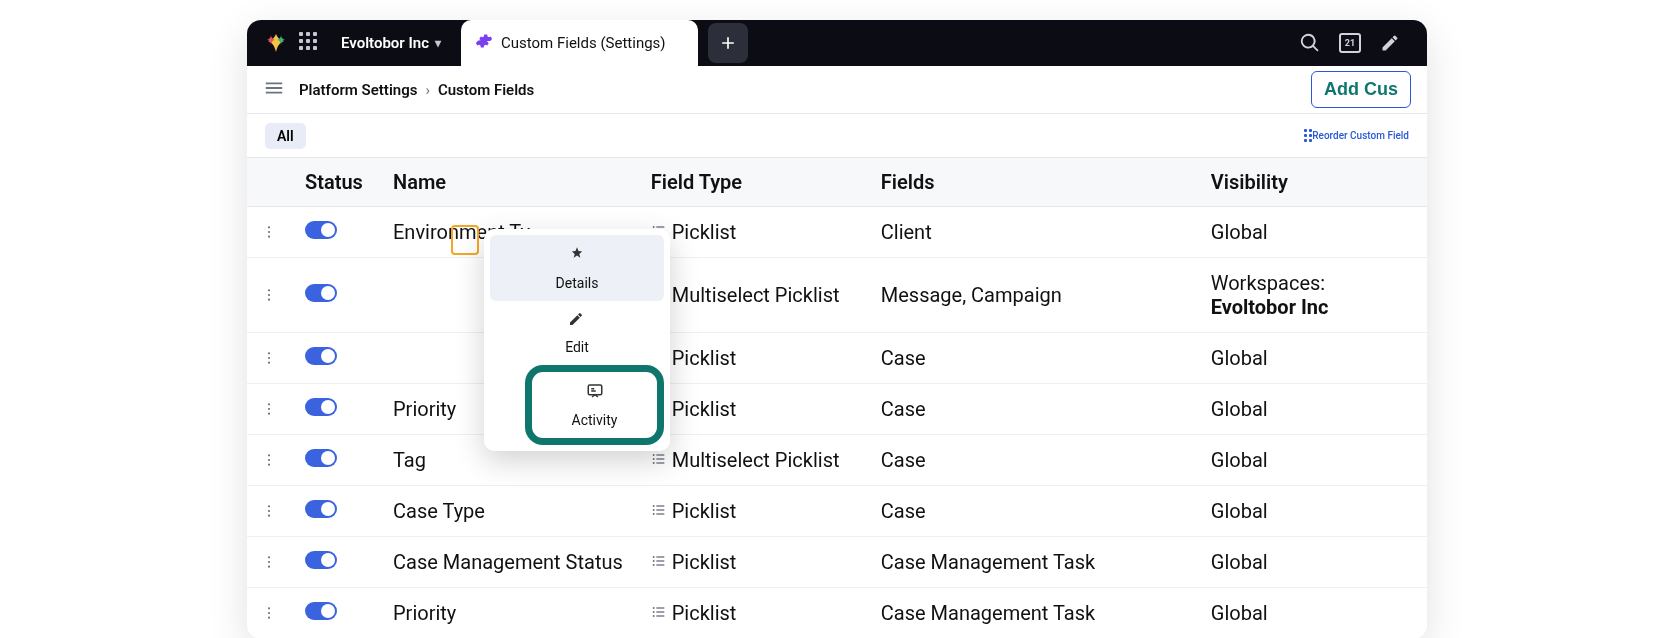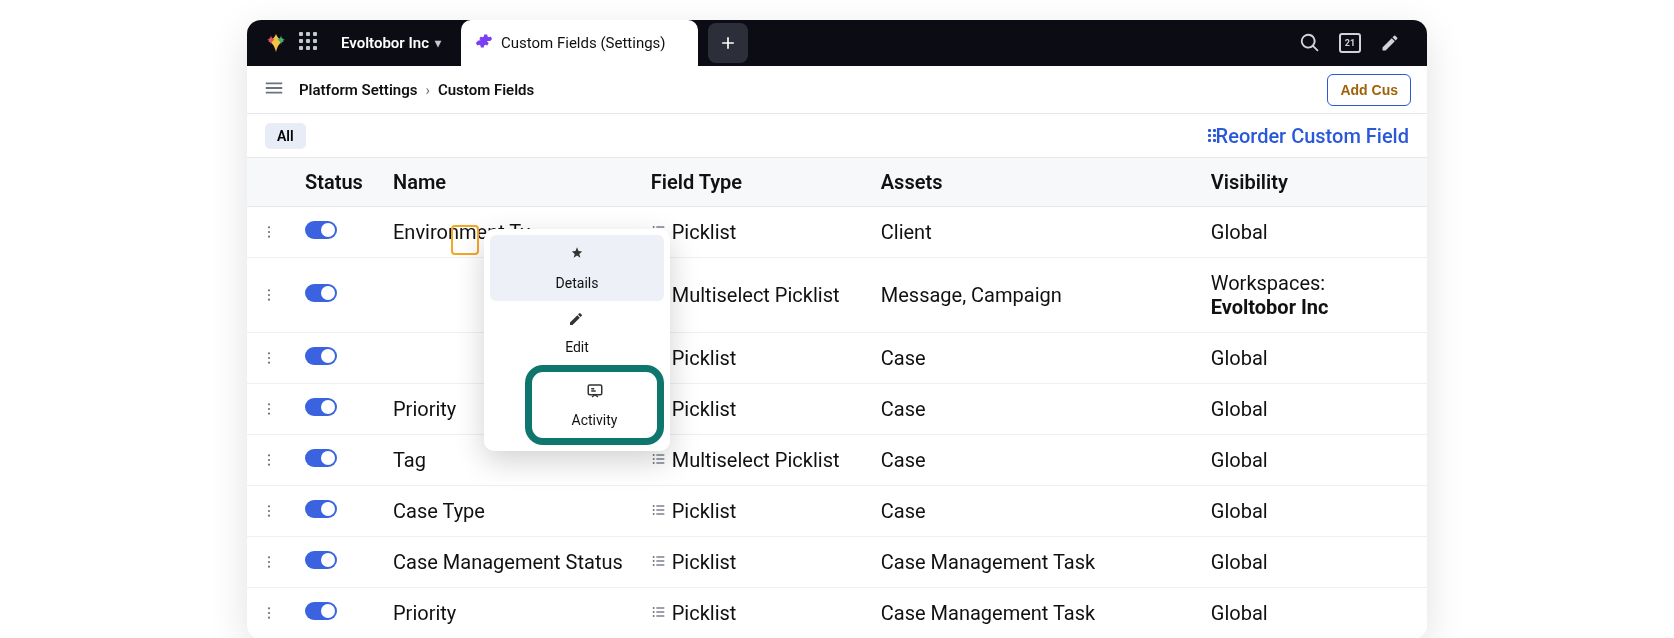--- a/index.html
+++ b/index.html
@@ -94,23 +94,23 @@
     padding: 0 16px;
     gap: 14px;
   }
   .hamburger { width:22px; color:#6b7280; cursor:pointer; }
   .crumbs { font-size: 15px; color:#111; display:flex; align-items:center; gap:8px; }
   .crumbs .sub { font-weight:600; }
   .chev-right { color:#6b7280; }
   .add-btn {
     margin-left: auto;
     border: 1px solid #2958d8;
-    color: #a16207;
+    color: #0f766e;
     font-weight: 600;
-    font-size: 14px;
+    font-size: 18px;
     padding: 7px 12px;
     border-radius: 6px;
     background: #fff;
     cursor: pointer;
     white-space: nowrap;
   }
 
   
   .filterbar {
     height: 44px;
@@ -125,21 +125,21 @@
     font-weight: 600;
     font-size: 14px;
     padding: 5px 12px;
     border-radius: 5px;
     cursor: pointer;
   }
   .reorder-link {
     margin-left: auto;
     color: #2958d8;
     font-weight: 500;
-    font-size: 20px;
+    font-size: 10px;
     display: flex; align-items: center; gap: 0;
     cursor: pointer;
   }
   .drag-dots {
     display:grid;
     grid-template-columns: repeat(2, 3px);
     grid-template-rows: repeat(3, 3px);
     gap: 2px;
   }
   .drag-dots span { background:#2958d8; border-radius:1px; }
@@ -333,21 +333,21 @@
     </div>
   </div>
 
   <table>
     <thead>
       <tr>
         <th class="col-menu"></th>
         <th class="col-status">Status</th>
         <th class="col-name">Name</th>
         <th class="col-fieldtype">Field Type</th>
-        <th class="col-assets">Assets</th>
+        <th class="col-assets">Fields</th>
         <th>Visibility</th>
       </tr>
     </thead>
     <tbody id="tbody">
         <tr>
           <td class="col-menu">
             <div class="row-dots">
               <svg viewBox="0 0 24 24" width="16" height="16" fill="currentColor">
                 <circle cx="12" cy="5" r="1.6"></circle>
                 <circle cx="12" cy="12" r="1.6"></circle>

